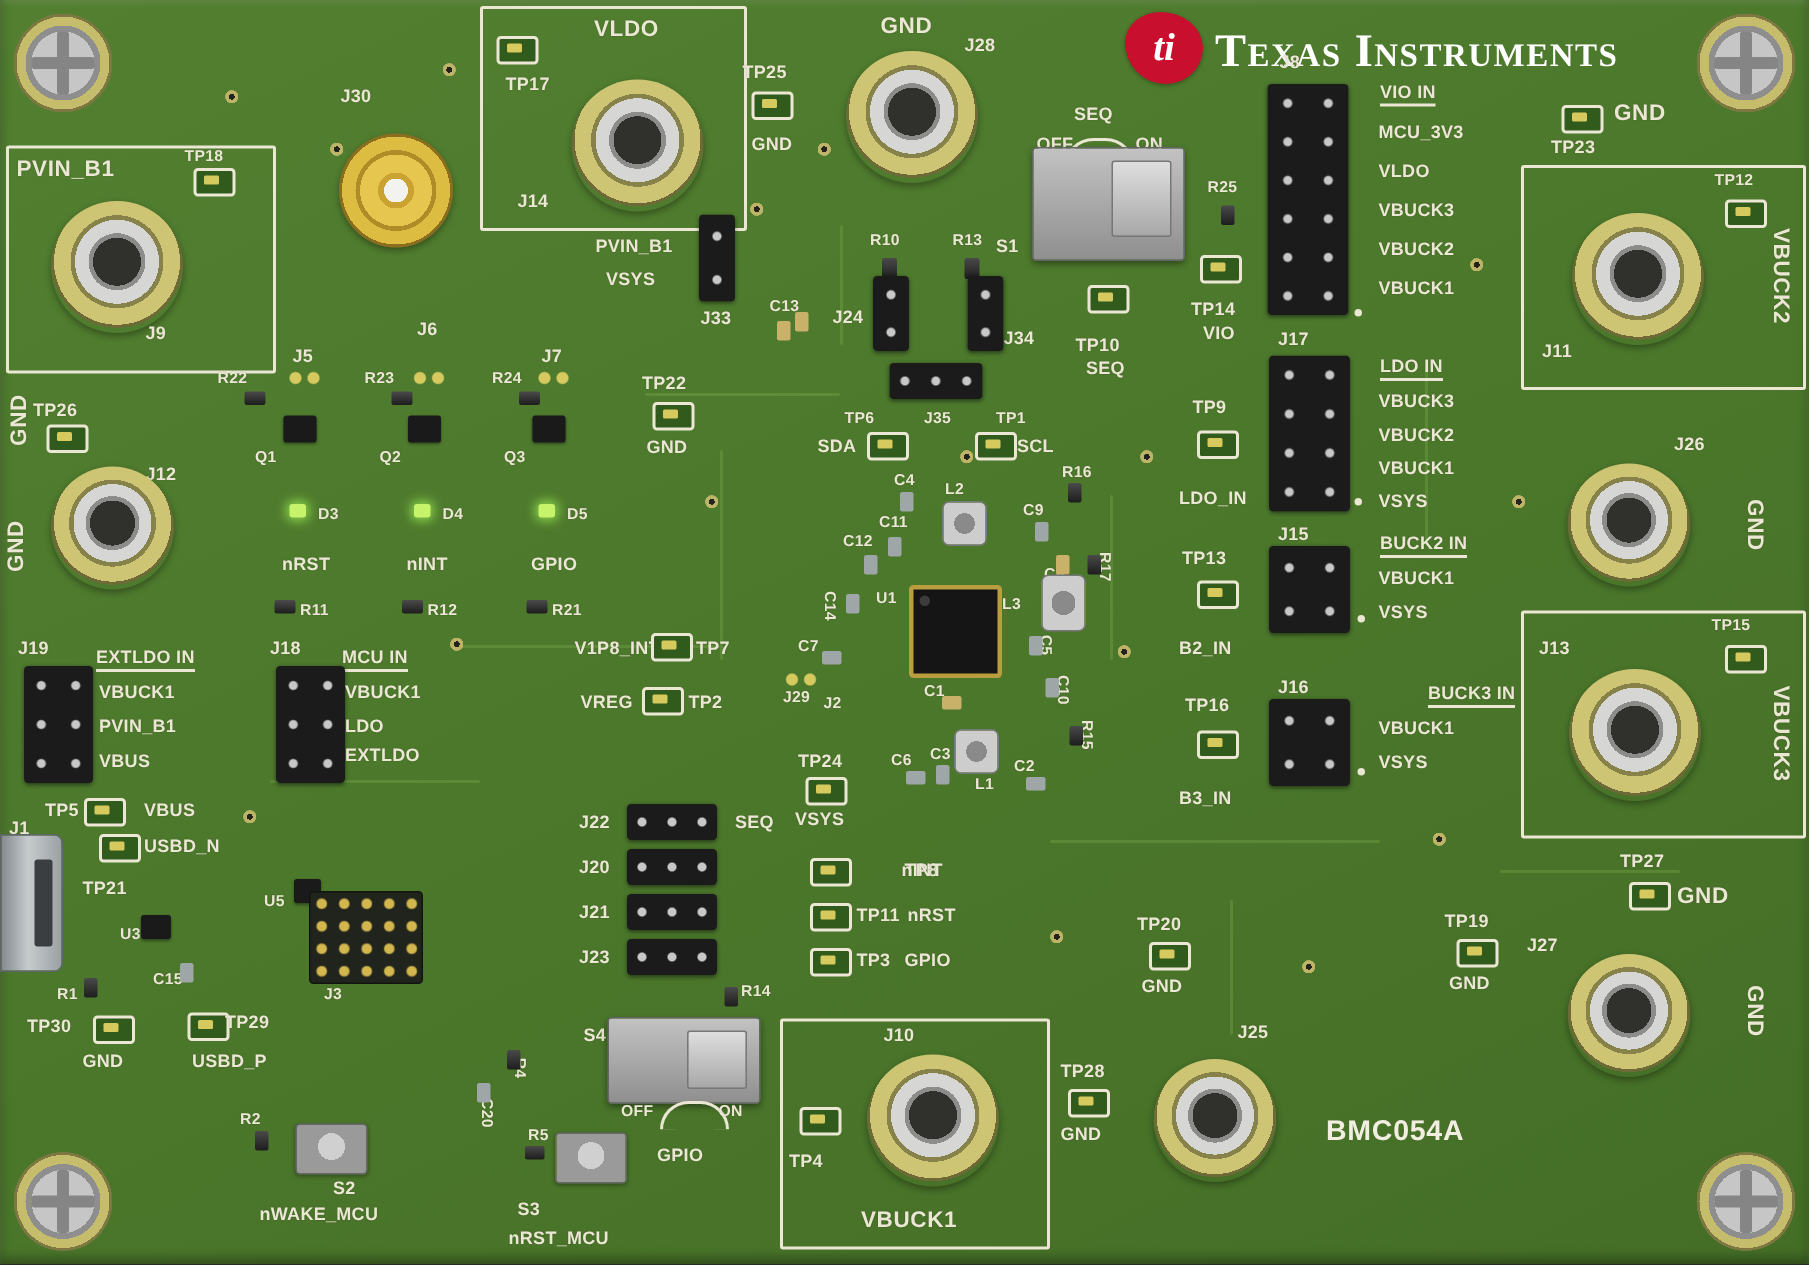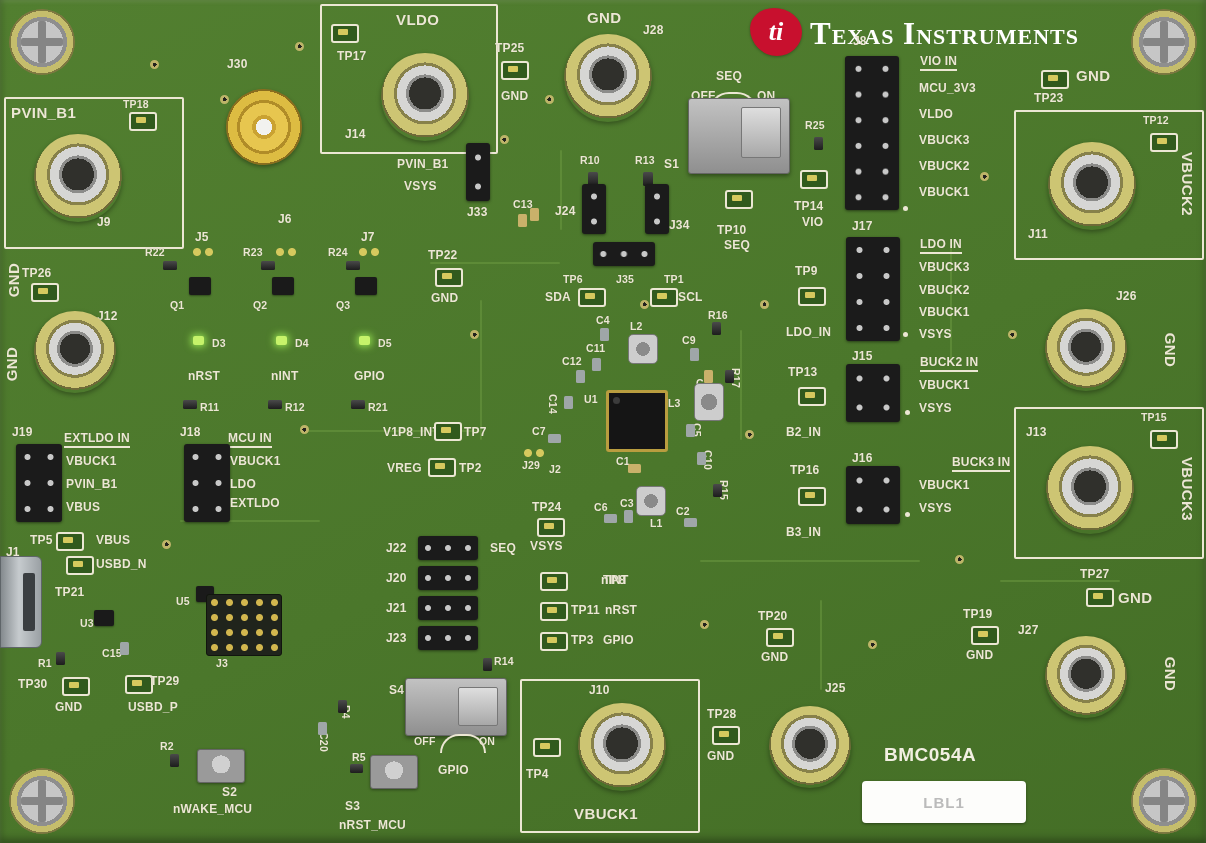--- a/index.html
+++ b/index.html
@@ -417,23 +417,20 @@
   <span class="lbl" style="left:526px;top:768px">TP4</span>
   <span class="lbl ttl" style="left:574px;top:806px">VBUCK1</span>
 
   <span class="lbl" style="left:707px;top:708px">TP28</span>
   <div class="tp" style="left:712px;top:726px"></div>
   <span class="lbl" style="left:707px;top:750px">GND</span>
   <span class="lbl" style="left:825px;top:682px">J25</span>
   <div class="jack md" style="left:769px;top:706px"></div>
 
   <div class="bname" style="left:884px;top:744px">BMC054A</div>
-  <div class="sticker" style="left:862px;top:781px;width:164px;height:42px">
-    <span>LBL1</span>
-  </div>
 
   <span class="lbl" style="left:758px;top:610px">TP20</span>
   <div class="tp" style="left:766px;top:628px"></div>
   <span class="lbl" style="left:761px;top:651px">GND</span>
   <span class="lbl" style="left:963px;top:608px">TP19</span>
   <div class="tp" style="left:971px;top:626px"></div>
   <span class="lbl" style="left:966px;top:649px">GND</span>
 
   <span class="lbl" style="left:1080px;top:568px">TP27</span>
   <div class="tp" style="left:1086px;top:588px"></div>

